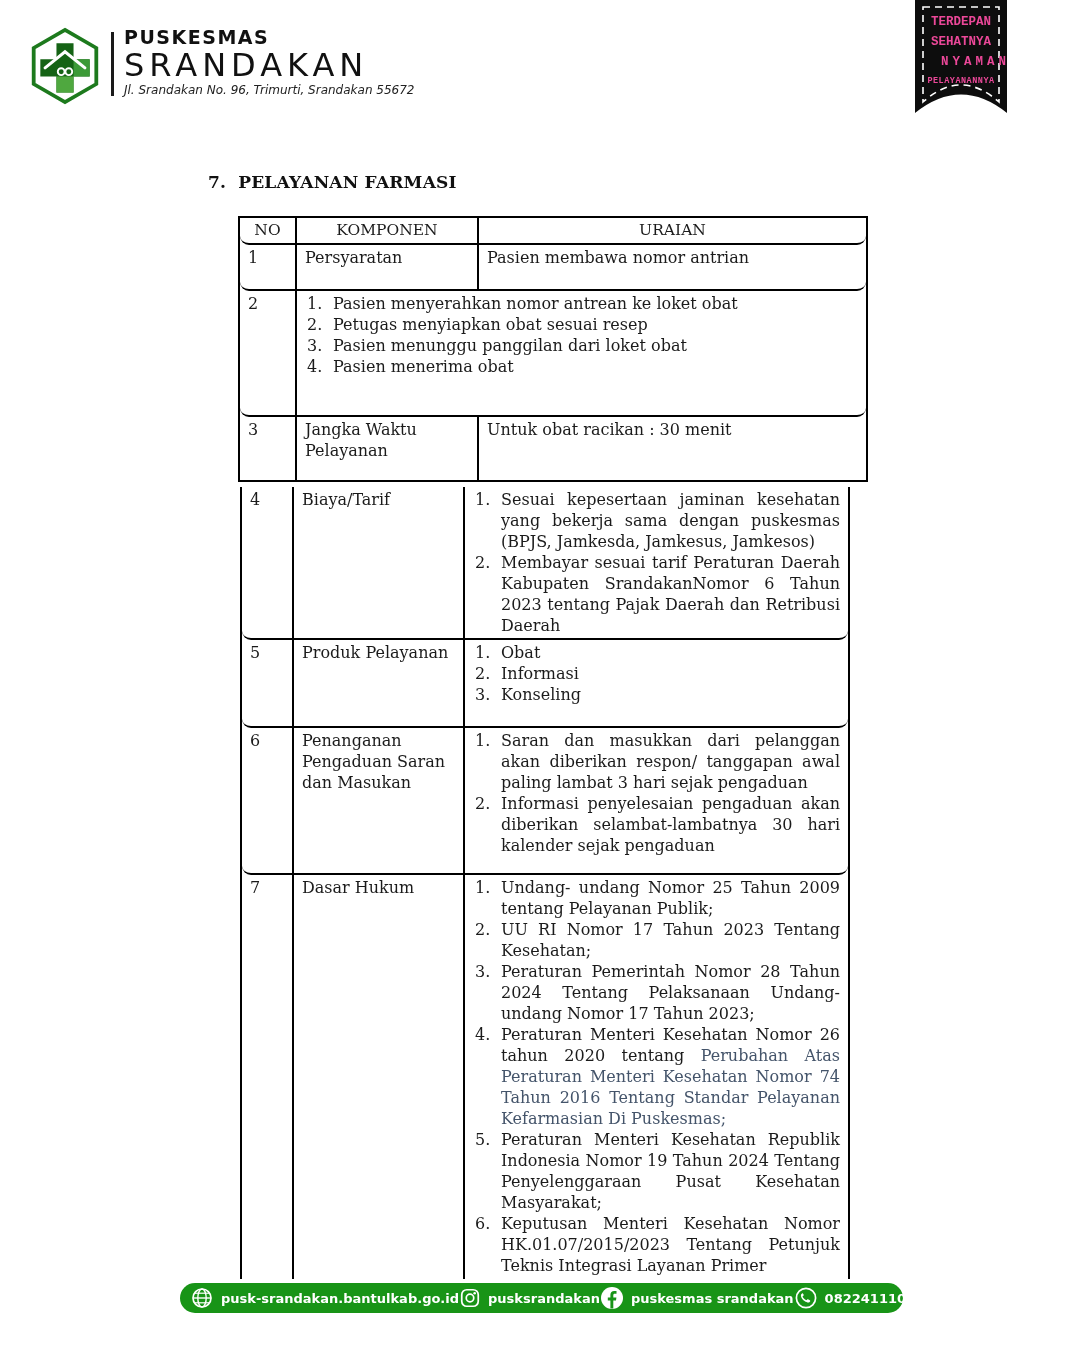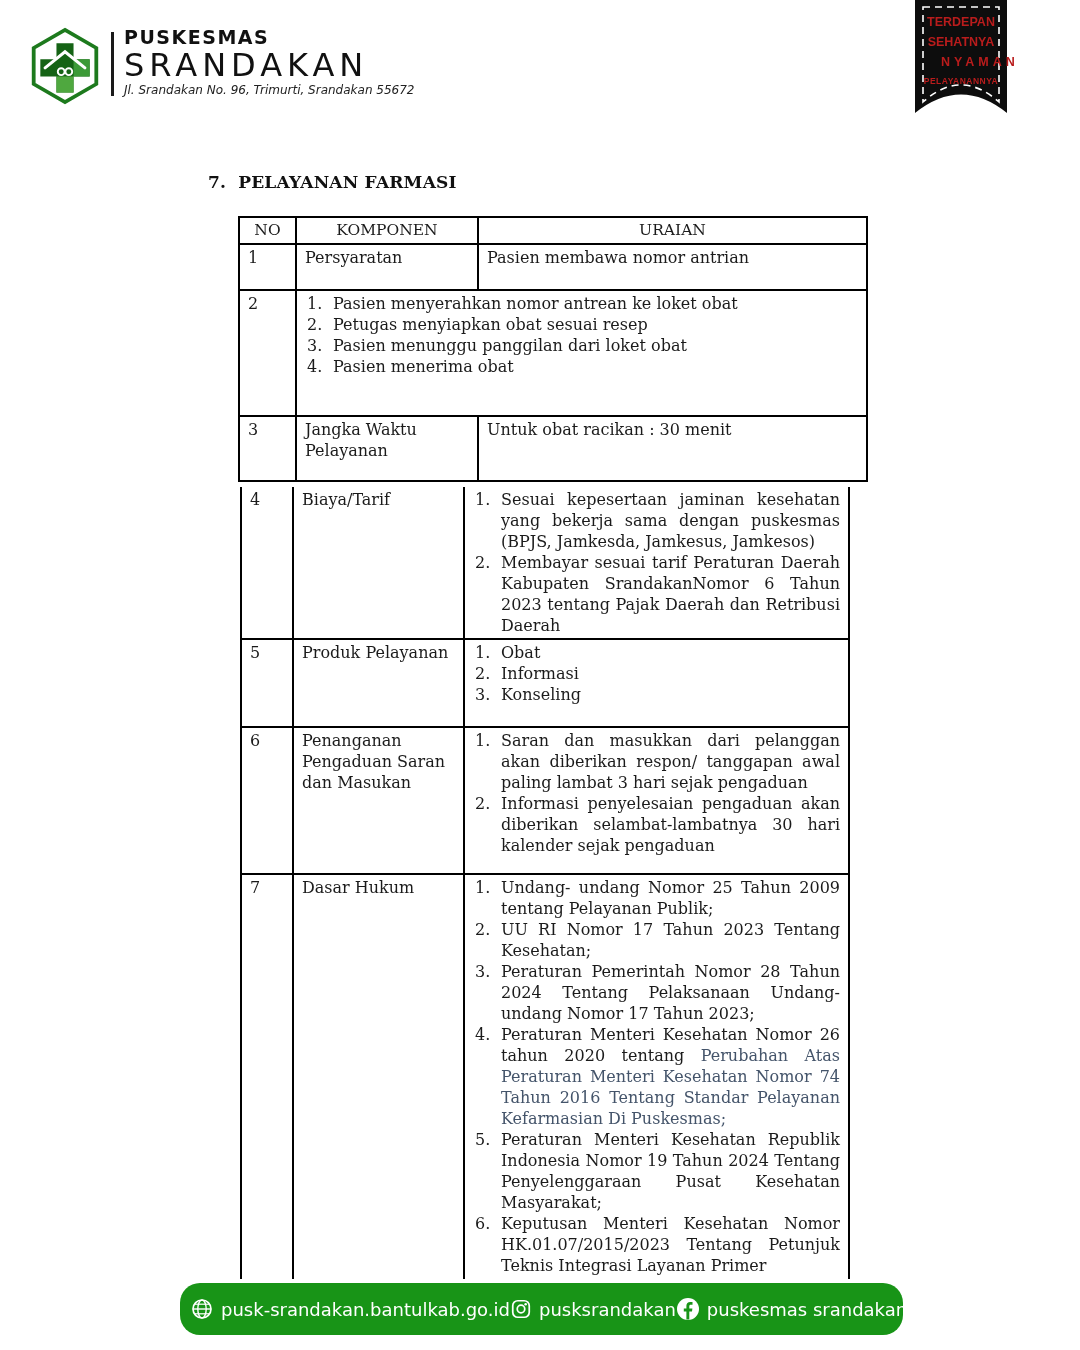--- a/index.html
+++ b/index.html
@@ -12,34 +12,34 @@
   .brand-sep{width:3px;height:64px;background:#1a1a1a;margin:6px 0 0 9px;}
   .brand-text{margin-left:10px;font-family:"DejaVu Sans",sans-serif;margin-top:1px;}
   .brand-top{font-size:19px;font-weight:bold;letter-spacing:1.5px;color:#111;line-height:1.1;}
   .brand-name{font-size:32px;font-weight:normal;letter-spacing:5px;color:#111;line-height:1.08;}
   .brand-addr{font-size:12px;color:#222;margin-top:1px;font-style:italic;}
 
   
   .badge{position:absolute;left:913px;top:0;width:96px;height:120px;}
   .badge svg{position:absolute;left:0;top:0;}
   .badge-text{position:absolute;left:0;top:12px;width:96px;text-align:center;
-              font-family:Liberation Sans, sans-serif;color:#b91c1c;font-weight:bold;}
+              font-family:Liberation Mono, monospace;color:#ec4899;font-weight:bold;}
   .badge-line{font-size:12.5px;line-height:20px;}
   .badge-line.spread{letter-spacing:4px;margin-left:28px;}
   .badge-line.small{font-size:8.5px;letter-spacing:.5px;line-height:18px;}
 
   
   .sec-title{position:absolute;left:208px;top:172px;display:flex;gap:12px;
              font-weight:bold;font-size:17px;letter-spacing:.2px;color:#111;}
 
   
   .tseg{position:absolute;box-sizing:border-box;background:#fff;}
   .seg-a{left:238px;top:216px;width:630px;border:2px solid #000;}
   .seg-b{left:240px;top:487px;width:610px;border-left:2px solid #000;border-right:2px solid #000;}
-  .trow{display:flex;border-bottom:2px solid #000;box-sizing:border-box;}
+  .trow{display:flex;border-bottom:2px solid #000;box-sizing:border-box;border-radius:9px;}
   .trow:last-child{border-bottom:none;}
   .cell{box-sizing:border-box;border-right:2px solid #000;padding:2px 8px 2px 8px;
         font-size:16px;line-height:21px;}
   .cell:last-child{border-right:none;}
   .seg-a .c-no{width:57px;flex:none;}
   .seg-a .c-komp{width:182px;flex:none;padding-right:14px;}
   .seg-b .c-no{width:52px;flex:none;}
   .seg-b .c-komp{width:171px;flex:none;padding-right:14px;}
   .c-ur{flex:1;}
   .thead .cell{text-align:center;font-size:15.5px;padding:2px 4px;}
@@ -53,24 +53,24 @@
   .seg-b .trow:nth-child(3){min-height:147px;}
   .seg-b .trow:nth-child(4){min-height:404px;}
 
   .uline{line-height:22px;}
   .li{display:flex;}
   .li-num{width:26px;flex:none;padding-left:2px;}
   .li-text{flex:1;text-align:justify;}
   .accent{color:var(--accent,#44546A);}
 
   
-  .footer{position:absolute;left:180px;top:1283px;width:723px;height:52px;border-radius:20px;
+  .footer{position:absolute;left:180px;top:1283px;width:723px;height:30px;border-radius:20px;
           background:var(--green,#189417);display:flex;align-items:center;justify-content:space-evenly;
           padding:0 10px;box-sizing:border-box;font-family:"DejaVu Sans",sans-serif;
-          color:#fff;font-weight:normal;font-size:18px;white-space:nowrap;}
+          color:#fff;font-weight:bold;font-size:13px;white-space:nowrap;}
   .f-item{display:flex;align-items:center;gap:7px;}
   .f-item svg{flex:none;display:block;}
 </style>
 </head>
 <body>
 
 <div class="page">
 
   <div class="brand">
     <svg class="brand-logo" viewBox="0 0 78 82">

